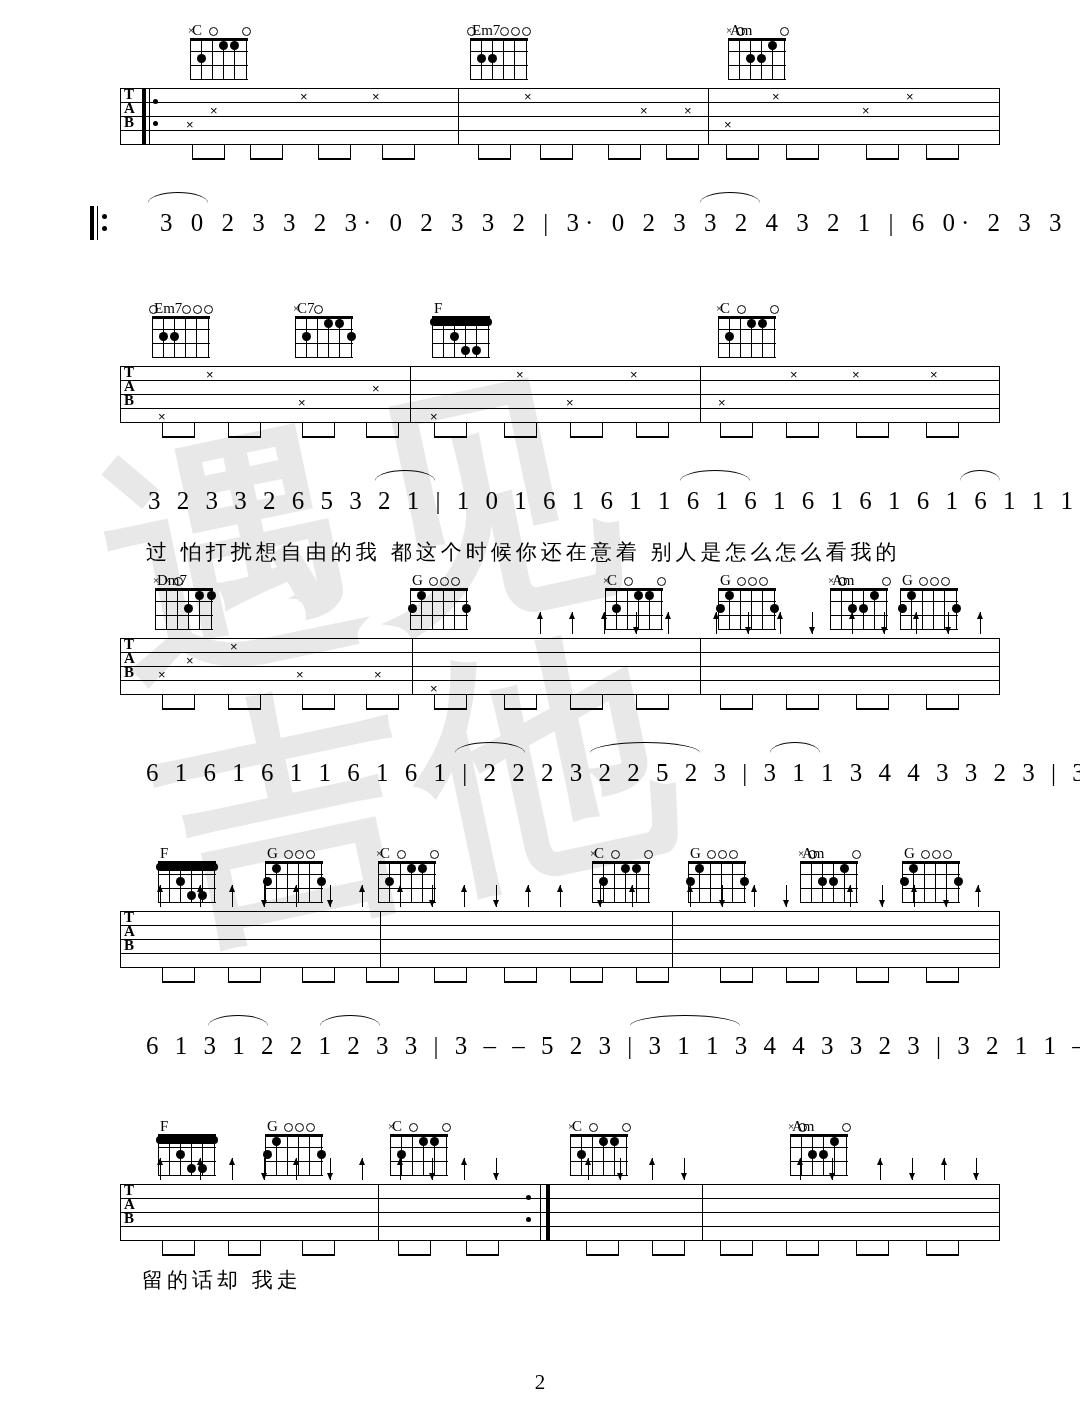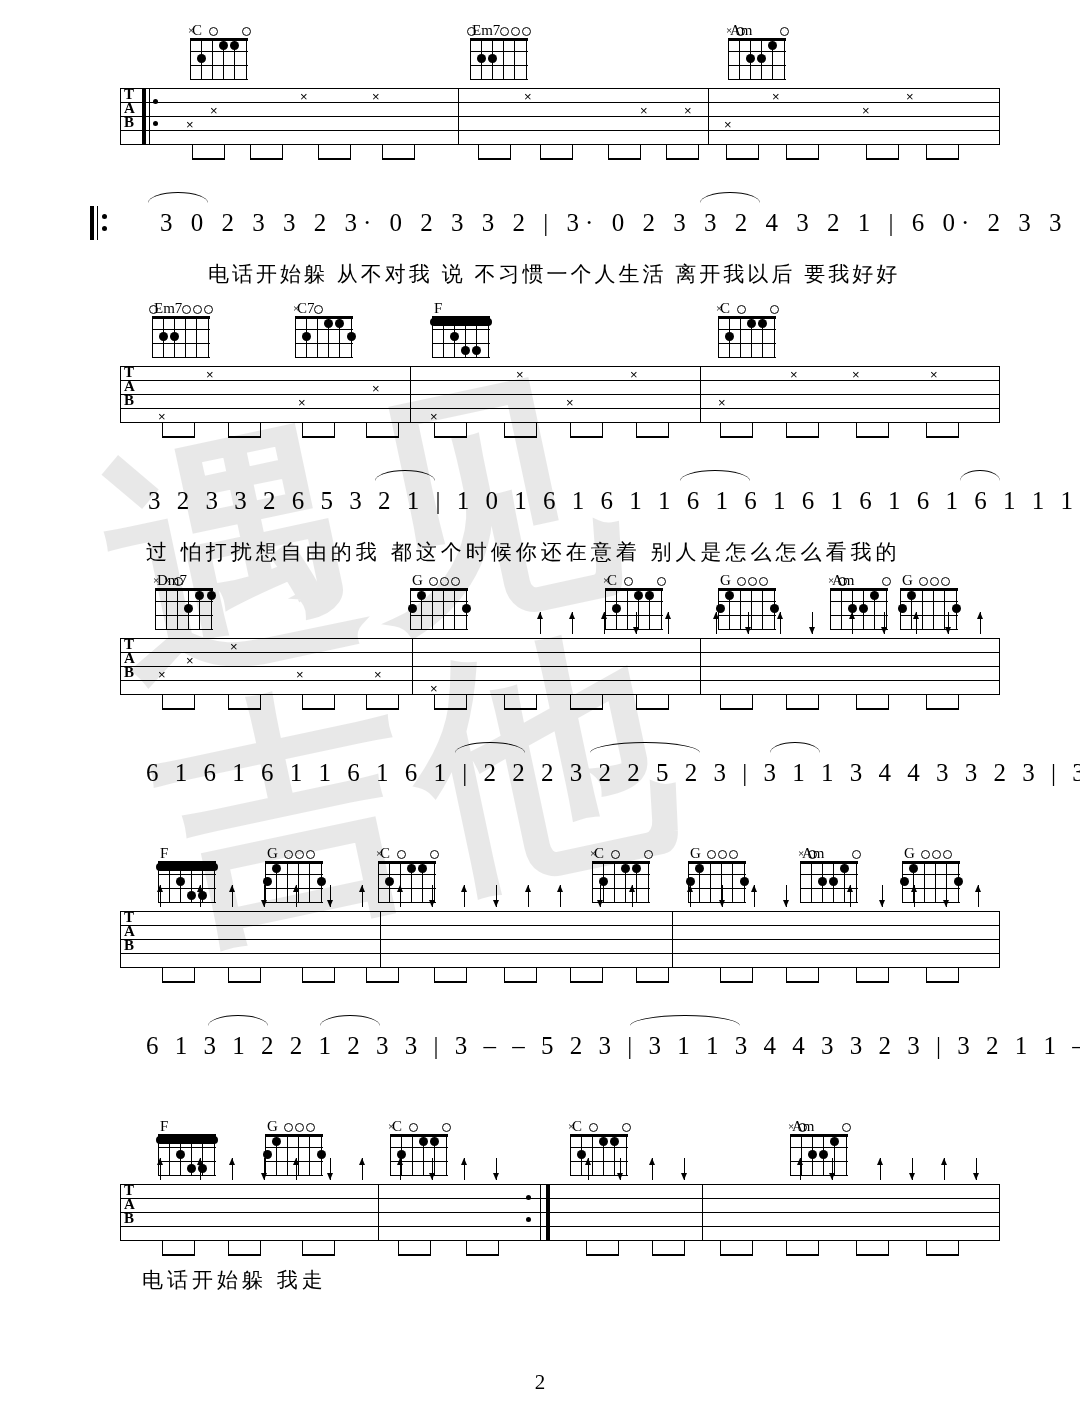--- a/index.html
+++ b/index.html
@@ -210,23 +210,20 @@
         <div class="thick" style="left:0;top:0;height:34px;"></div>
         <div class="thin" style="left:7px;top:0;height:34px;"></div>
         <div class="rdot" style="left:12px;top:8px;"></div>
         <div class="rdot" style="left:12px;top:20px;"></div>
       </div>
       <div class="num" style="left:160px;top:-4px;letter-spacing:6px;white-space:nowrap;">3 0 2 3 3 2 3· 0 2 3 3 2 | 3· 0 2 3 3 2 4 3 2 1 | 6 0· 2 3 3 2 3  2 3 3 2</div>
       <div class="slur" style="left:148px;top:-22px;width:60px;"></div>
       <div class="slur" style="left:700px;top:-22px;width:60px;"></div>
     </div>
 
-    <div class="lyrics" style="margin-top:6px;">
-      <div class="ly" style="left:208px;top:0;letter-spacing:3px;white-space:nowrap;">电话开始躲 从不对我 说 不习惯一个人生活 离开我以后 要我好好</div>
-    </div>
   </div>
 
   <div class="system" style="top:300px;">
     <div class="chords">
       <div class="chord" style="left:152px;">
         <div class="cname">Em7</div>
         <div class="grid">
           <div class="nut"></div>
           <div class="fretline" style="top:13px;"></div>
             <div class="fretline" style="top:27px;"></div>
@@ -1004,18 +1001,18 @@
       <div class="stem" style="left:856px;top:56px;height:16px;"></div>
         <div class="stem" style="left:888px;top:56px;height:16px;"></div>
         <div class="beam" style="left:856px;top:70px;width:33px;"></div>
       <div class="stem" style="left:926px;top:56px;height:16px;"></div>
         <div class="stem" style="left:958px;top:56px;height:16px;"></div>
         <div class="beam" style="left:926px;top:70px;width:33px;"></div>
     </div>
 
 
     <div class="lyrics" style="margin-top:6px;">
-      <div class="ly" style="left:142px;top:0;letter-spacing:4px;white-space:nowrap;">电话开始躲 我走</div>
+      <div class="ly" style="left:142px;top:0;letter-spacing:4px;white-space:nowrap;">留的话却 我走</div>
     </div>
   </div>
 
   <div class="pagenum">2</div>
 </div>
 
 </body></html>

